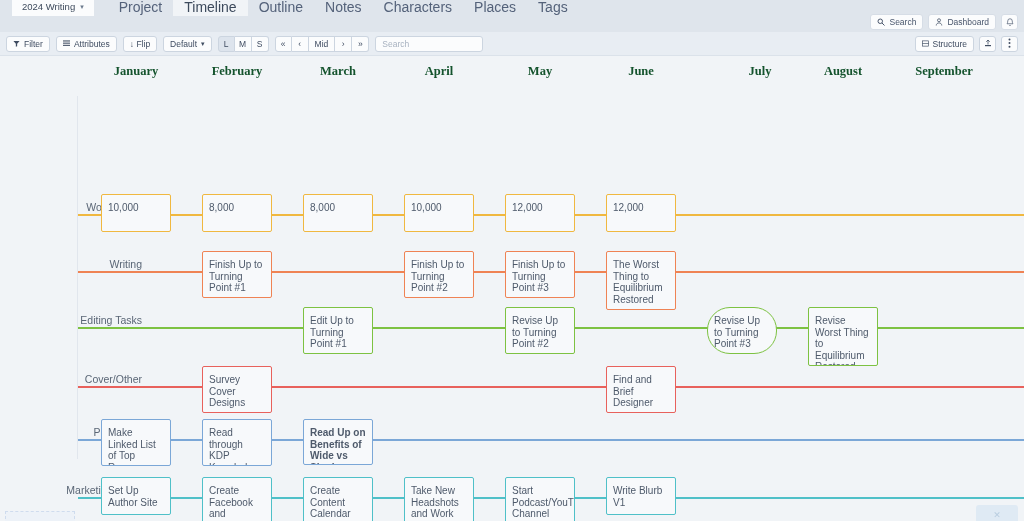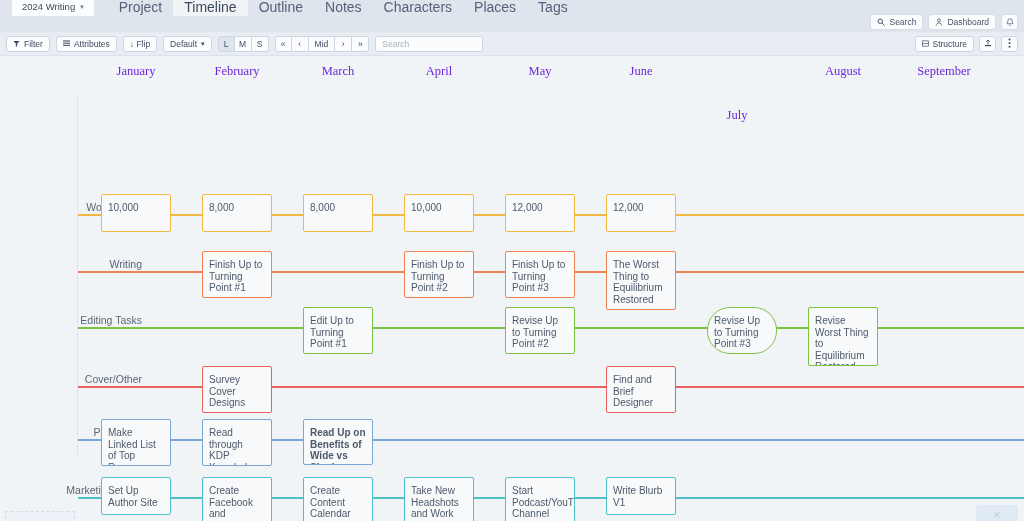--- a/index.html
+++ b/index.html
@@ -117,22 +117,23 @@
   }
   .months {
     position: relative;
     height: 32px;
   }
   .month {
     position: absolute;
     top: 8px;
     font-family: "Liberation Serif", serif;
     font-size: 12.5px;
-    color: #6d28d9;
-    white-space: nowrap;
+    color: #14532d;
+    white-space: nowrap;
+    font-weight: bold;
   }
   .labelsep {
     position: absolute;
     left: 77px; top: 40px;
     width: 1px; bottom: 70px;
     background: #e1e6ed;
   }
 
   .row { position: absolute; left: 0; right: 0; }
   .rowlabel {
@@ -303,21 +304,21 @@
 </div>
 
 <div class="board">
   <div class="months" id="months">
       <div class="month" style="left: 136px; transform: translateX(-50%);">January</div>
       <div class="month" style="left: 237px; transform: translateX(-50%);">February</div>
       <div class="month" style="left: 338px; transform: translateX(-50%);">March</div>
       <div class="month" style="left: 439px; transform: translateX(-50%);">April</div>
       <div class="month" style="left: 540px; transform: translateX(-50%);">May</div>
       <div class="month" style="left: 641px; transform: translateX(-50%);">June</div>
-      <div class="month" style="left: 737px; transform: translateX(-50%); margin-top: 44px;">July</div>
+      <div class="month" style="left: 760px; transform: translateX(-50%);">July</div>
       <div class="month" style="left: 843px; transform: translateX(-50%);">August</div>
       <div class="month" style="left: 944px; transform: translateX(-50%);">September</div>
     </div>
   <div class="labelsep"></div>
   <div id="rows">
       <div class="row">
         <div class="rowlabel" style="top: 113px;">
           <span style="right: auto; left: -8px; width: 78px; white-space: normal;">Word Count Goals</span>
         </div>
         <div class="rowline" style="top: 126px; background: rgb(240, 184, 64);"></div>

